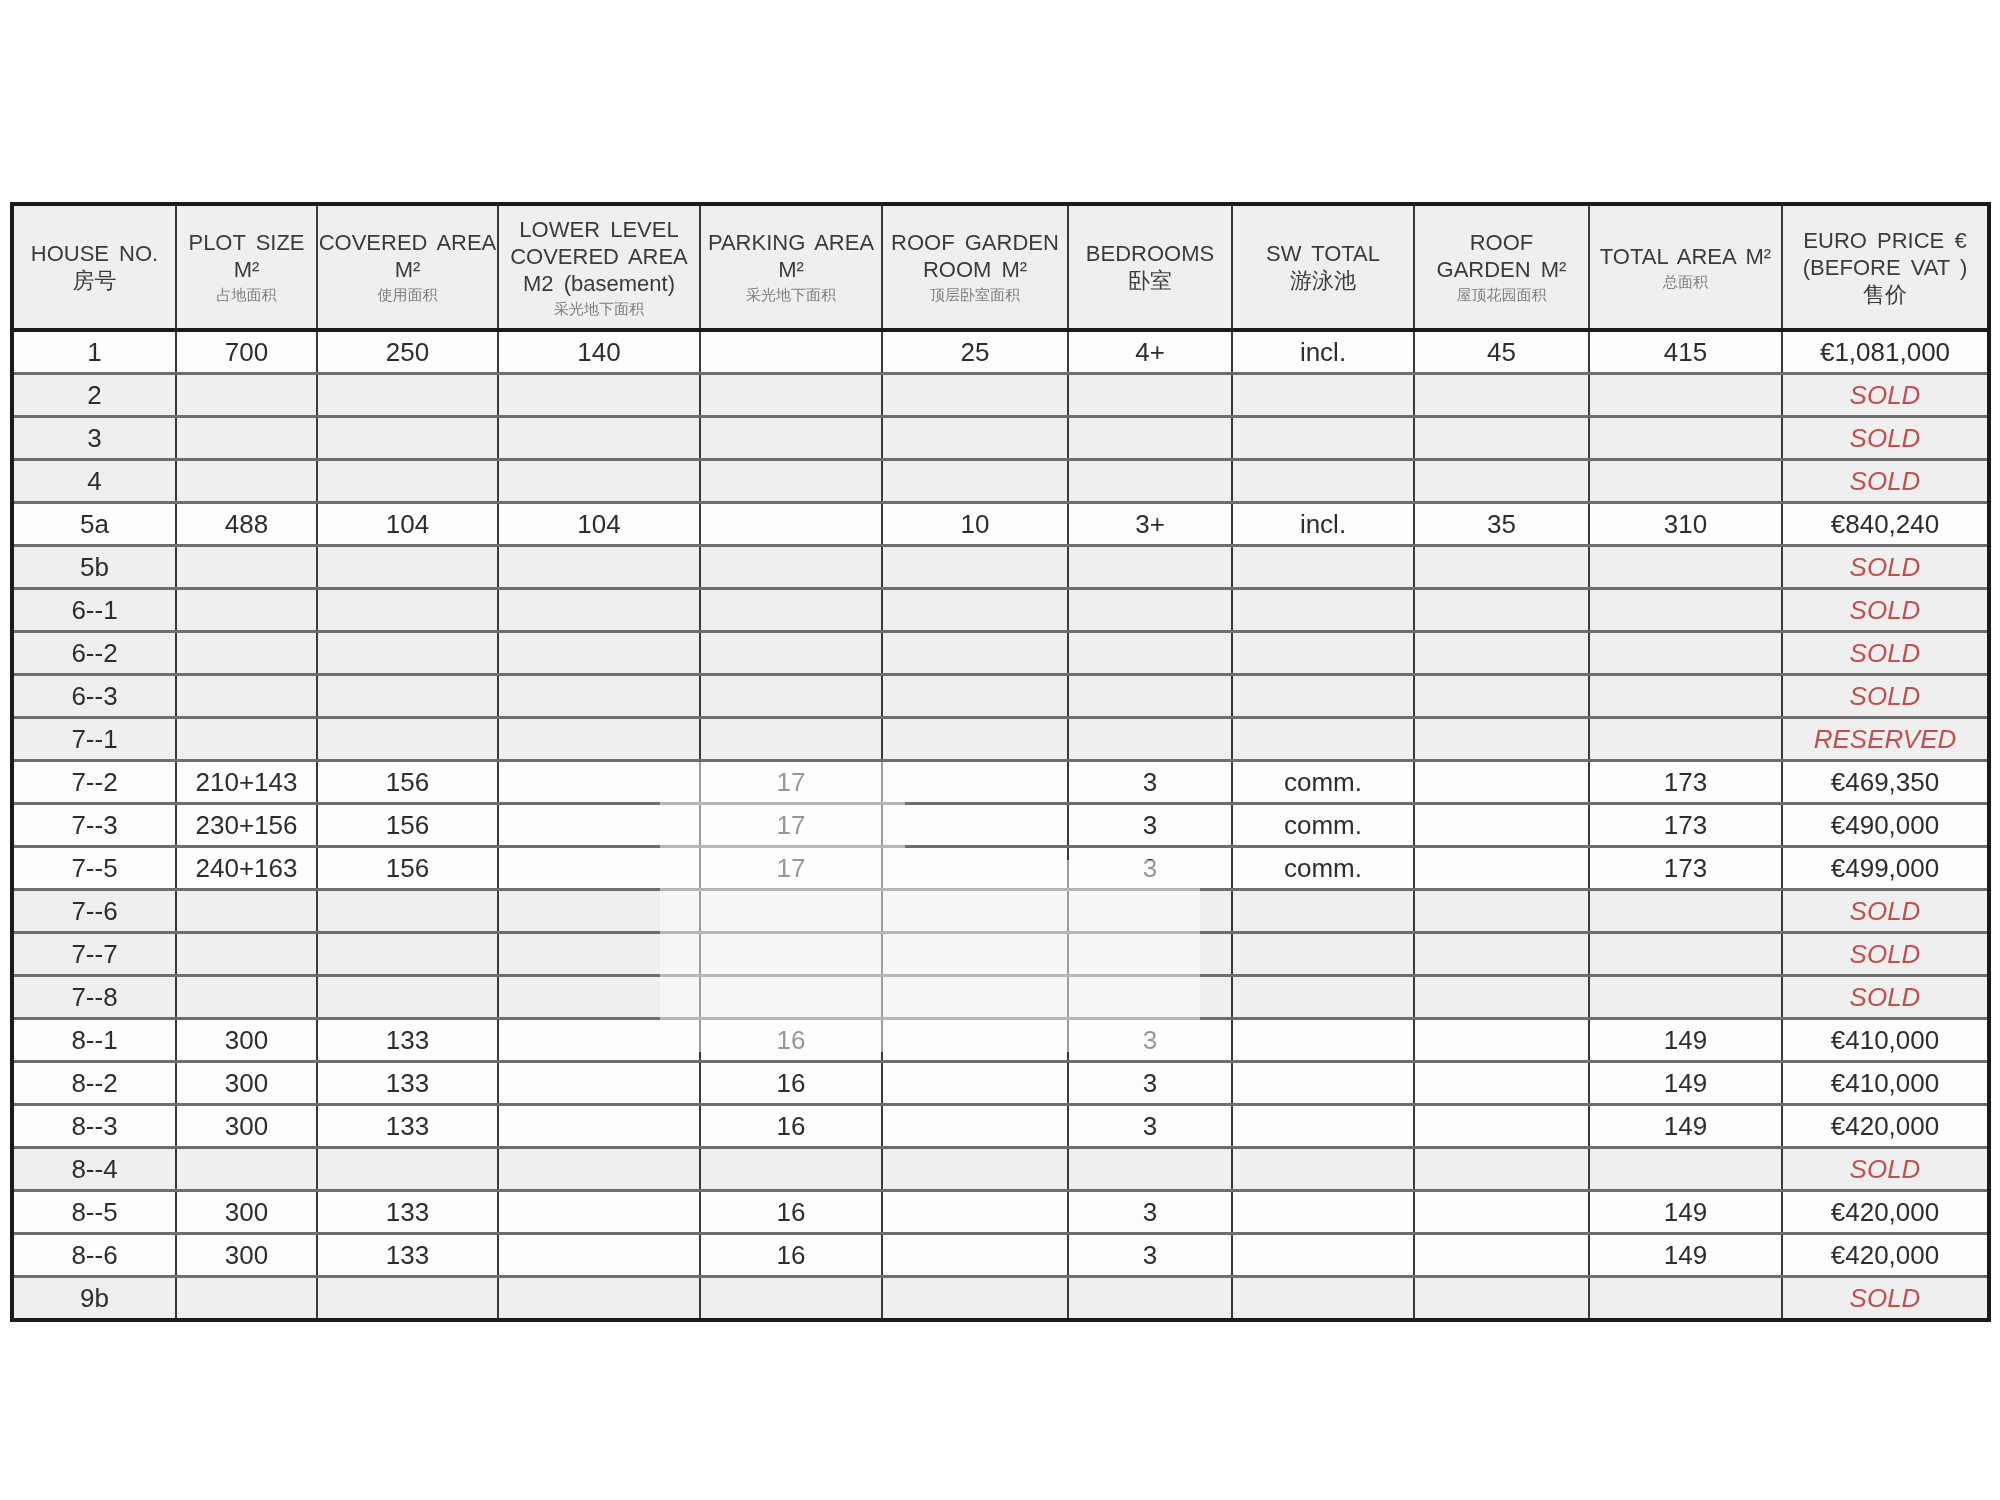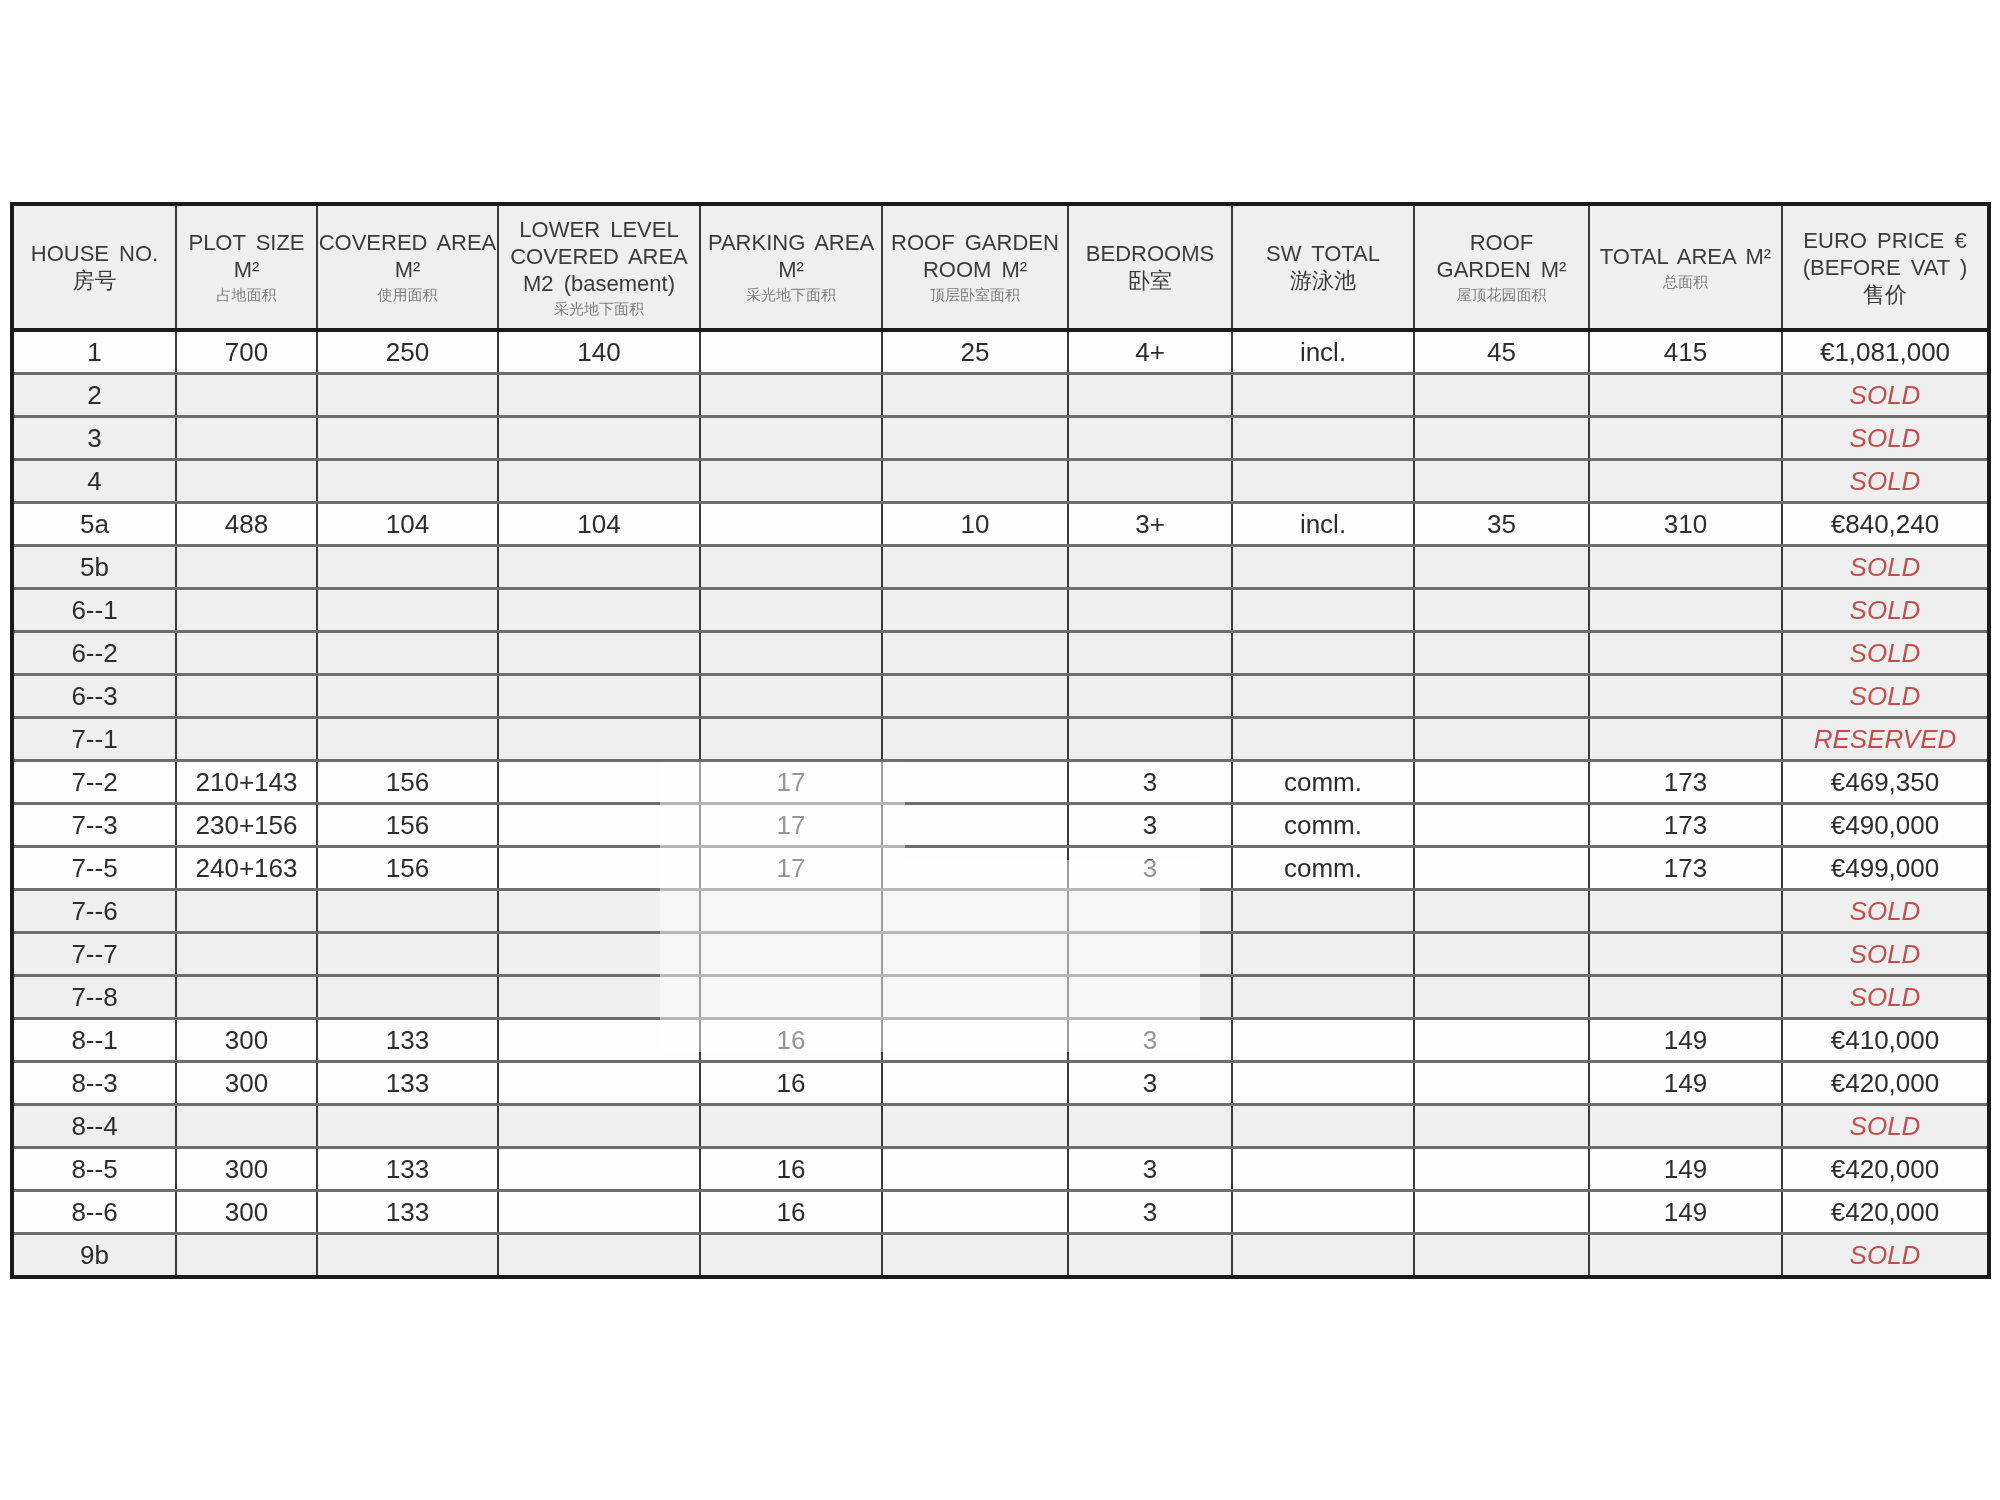--- a/index.html
+++ b/index.html
@@ -347,20 +347,33 @@
           <td></td>
           <td>16</td>
           <td></td>
           <td>3</td>
           <td></td>
           <td></td>
           <td>149</td>
           <td>€410,000</td>
         </tr>
         <tr class="row-available">
+          <td>8--2</td>
+          <td>300</td>
+          <td>133</td>
+          <td></td>
+          <td>16</td>
+          <td></td>
+          <td>3</td>
+          <td></td>
+          <td></td>
+          <td>149</td>
+          <td>€410,000</td>
+        </tr>
+        <tr class="row-available">
           <td>8--3</td>
           <td>300</td>
           <td>133</td>
           <td></td>
           <td>16</td>
           <td></td>
           <td>3</td>
           <td></td>
           <td></td>
           <td>149</td>

